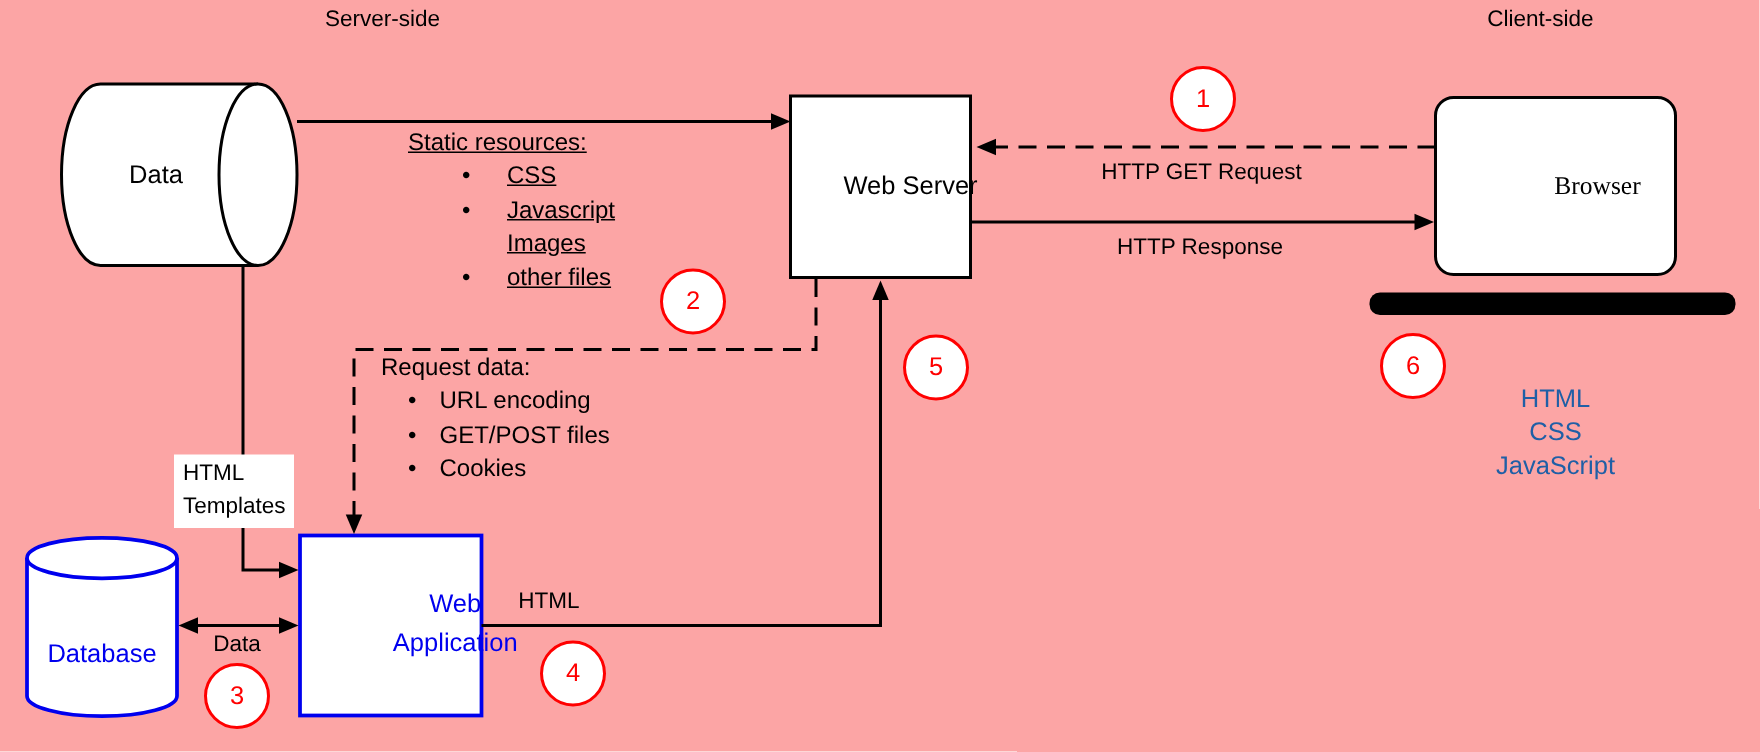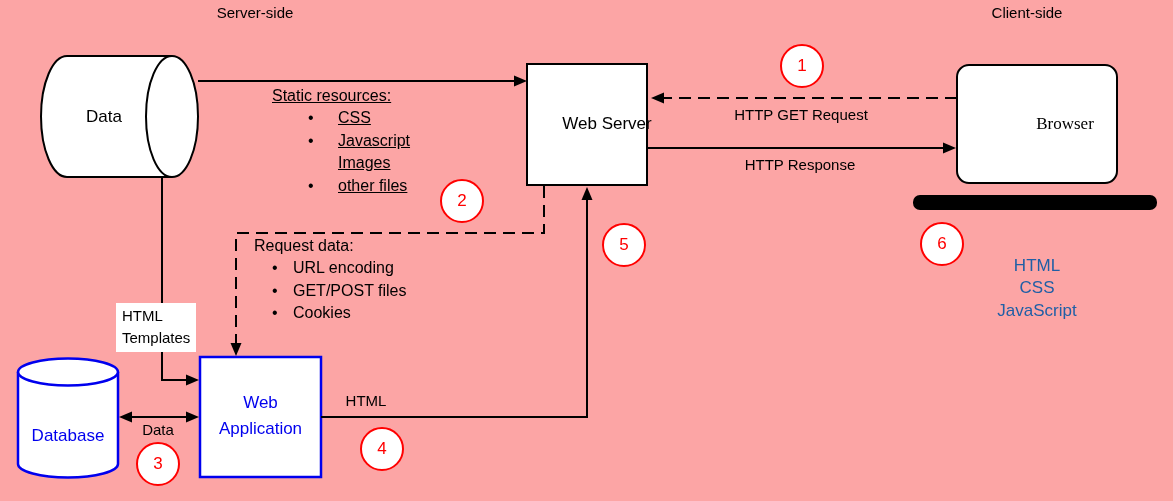--- a/index.html
+++ b/index.html
@@ -20,21 +20,21 @@
   .fs16{font-size:15px;line-height:22.4px;}
   .fs17{font-size:17px;line-height:20px;}
   .blue{color:var(--accent_blue);}
   .steel{color:var(--steel_blue);font-size:17px;line-height:22.4px;}
   .whitebg{background:#ffffff;}
   .block{font-size:16px;line-height:22.4px;}
   .block .bullet-row{position:relative;padding-left:66px;}
   .block .dot{position:absolute;left:36px;top:0;}
   .block.indent-sm .bullet-row{padding-left:39px;}
   .block.indent-sm .dot{left:18px;}
-  .webapp-label{line-height:26px;}
+  .webapp-label{line-height:26px;padding-left:43px;}
   .step-circle{
     position:absolute;width:44px;height:44px;border:2.5px solid var(--red);
     border-radius:50%;background:#ffffff;color:var(--red);font-size:17px;
     display:flex;align-items:center;justify-content:center;box-sizing:border-box;
   }
   svg .ln{stroke:var(--black);stroke-width:2;fill:none;}
   svg .lnd{stroke:var(--black);stroke-width:2;fill:none;stroke-dasharray:12 7;}
   svg .ah{fill:var(--black);stroke:none;}
   svg .node{stroke:var(--black);stroke-width:2;fill:#ffffff;}
   svg .bluenode{stroke:var(--accent_blue);stroke-width:2.5;fill:#ffffff;}

